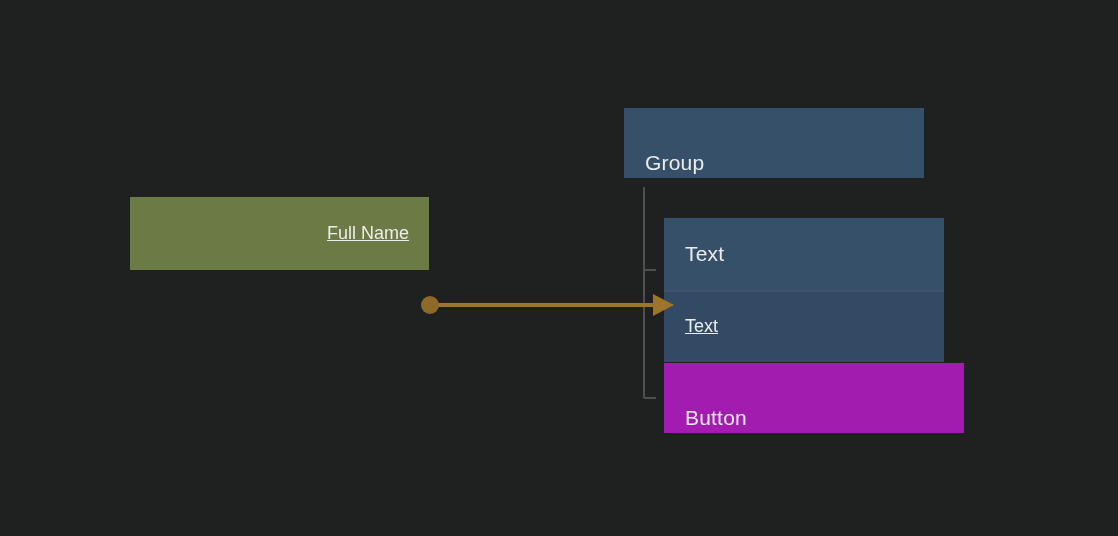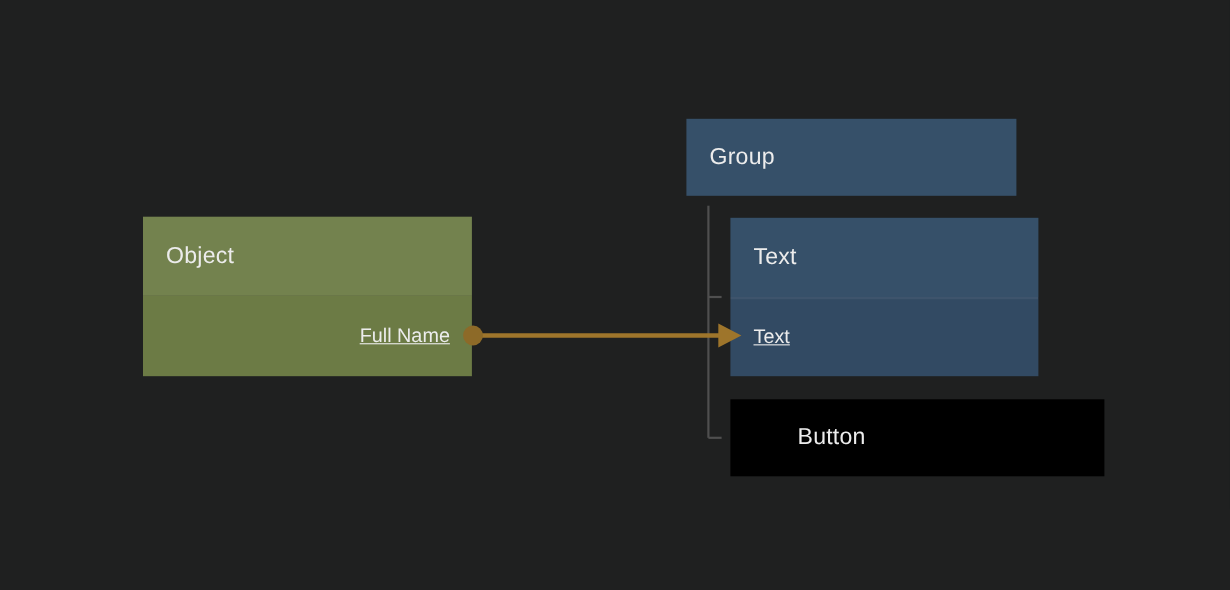--- a/index.html
+++ b/index.html
@@ -18,20 +18,21 @@
   .node {
     position: absolute;
     color: #ececec;
   }
   .node .hdr {
     display: flex;
     align-items: center;
     padding-left: 21px;
     font-size: 21px;
     letter-spacing: 0.2px;
+    margin-top: 20px;
   }
   .node .row {
     display: flex;
     align-items: center;
     font-size: 18px;
     text-decoration: underline;
   }
   
   .node-object { left: 130px; top: 197px; width: 299px; height: 145px; }
   .node-object .hdr { height: 72px; background: #73824e; }
@@ -47,40 +48,37 @@
   
   .node-text { left: 664px; top: 198px; width: 280px; height: 144px; }
   .node-text .hdr { height: 72px; background: #365069; }
   .node-text .row {
     height: 72px;
     background: #324a63;
     box-shadow: inset 0 2px 0 rgba(255,255,255,0.06);
     padding-left: 21px;
   }
   
-  .node-button { left: 664px; top: 363px; width: 300px; height: 70px; background: #000000; padding-left: 40px; }
+  .node-button { left: 664px; top: 363px; width: 300px; height: 70px; background: #a21caf; }
   .node-button .hdr { height: 70px; }
 
   svg.overlay {
     position: absolute;
     left: 0; top: 0;
     width: 1118px;
     height: 536px;
     pointer-events: none;
   }
 </style>
 </head>
 <body>
 
 <div class="canvas">
 
   <div class="node node-object">
-    <div class="hdr">
-      <span>Object</span>
-    </div>
     <div class="row">
       <span>Full Name</span>
     </div>
   </div>
 
   <div class="node node-group">
     <div class="hdr">
       <span>Group</span>
     </div>
   </div>

